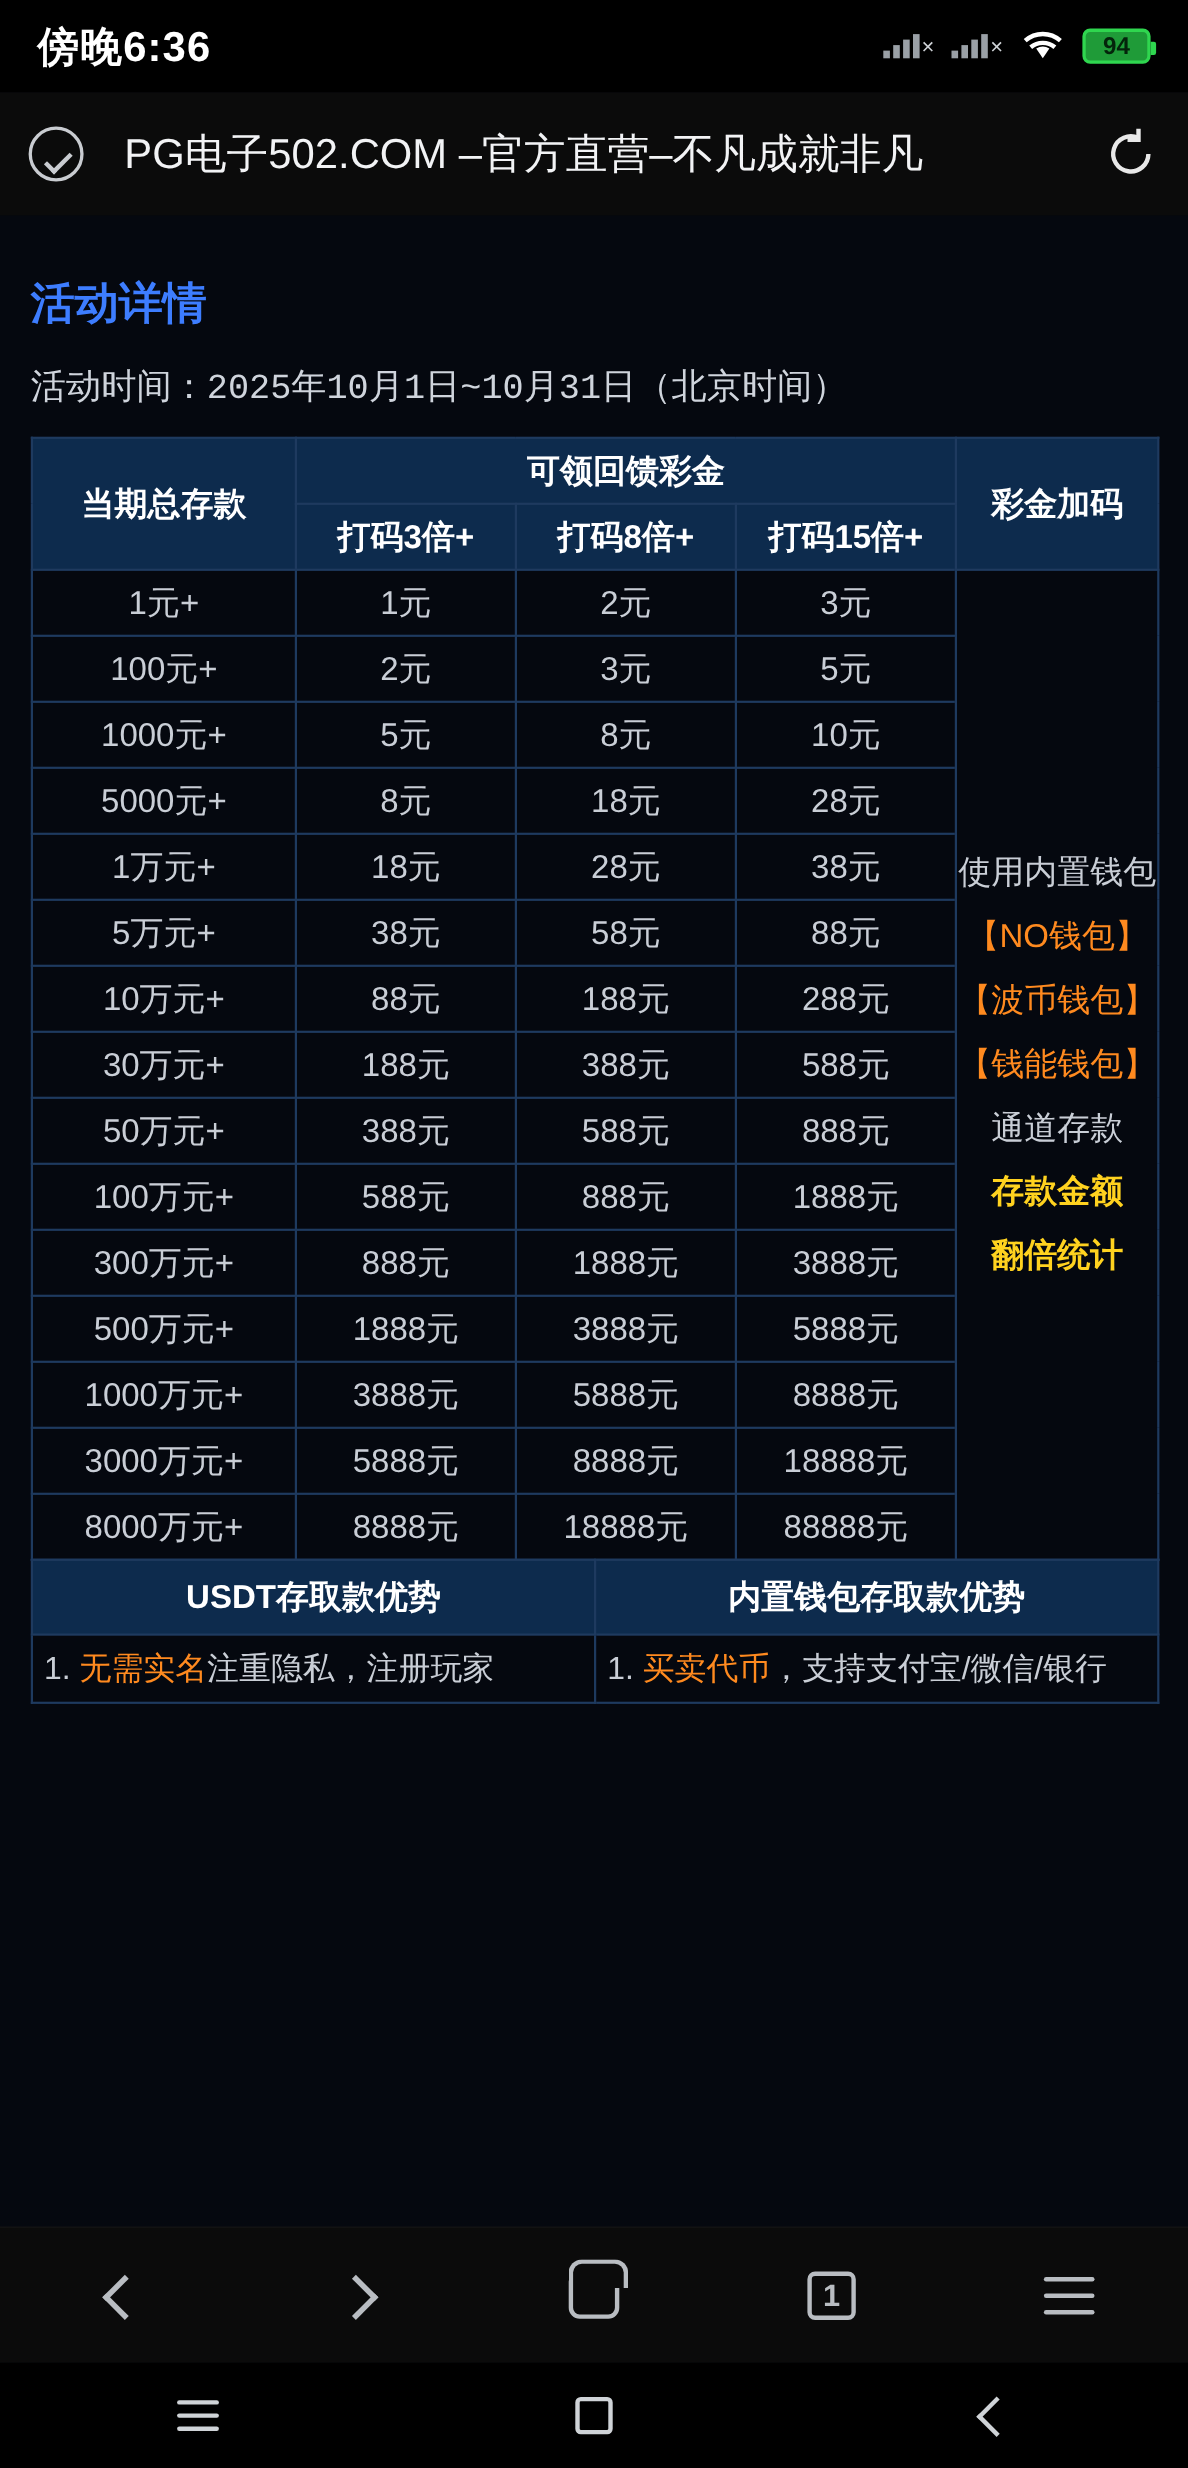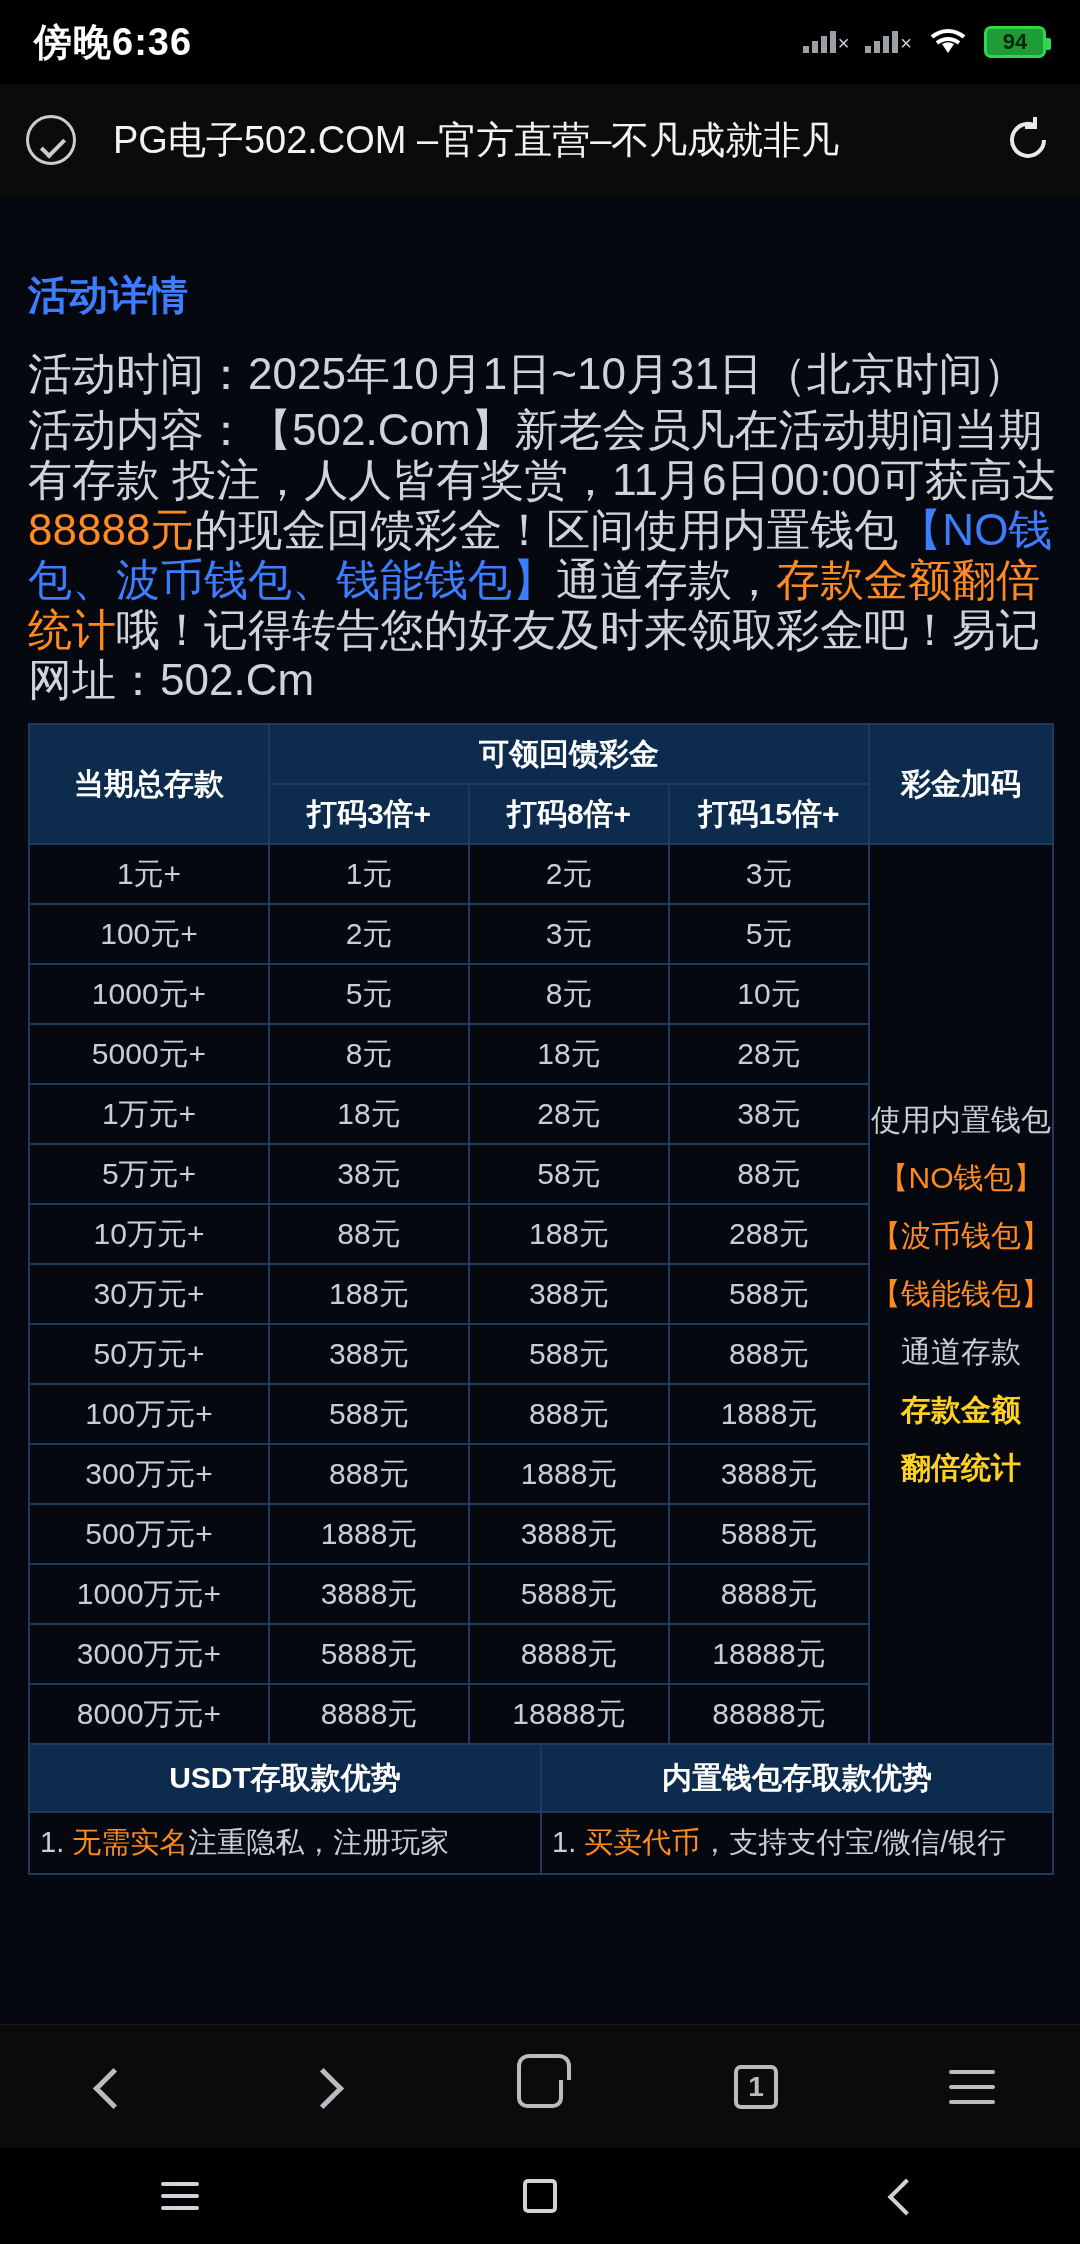--- a/index.html
+++ b/index.html
@@ -131,34 +131,34 @@
     letter-spacing: 1px;
   }
 
   
   .content {
     flex: 1;
     background: #05080f;
     padding: 52px 12px 0 28px;
     overflow: hidden;
     position: relative;
-    margin-top: 20px;
   }
   .section-title {
     color: #3d7dff;
     font-size: 40px;
     font-weight: bold;
     margin-bottom: 26px;
   }
   .para {
     color: #cfd4dc;
-    font-size: 44px;
+    font-size: 32px;
     line-height: 50px;
     margin-bottom: 6px;
     word-break: break-all;
+    font-family: Liberation Mono, monospace;
   }
   .para .amt { color:#ff8a1f; }
   .para .orange { color:#ff8a1f; }
   .para .blue { color:#3d7dff; }
 
   
   table.reward {
     width: 1024px;
     margin-top: 18px;
     border-collapse: collapse;
@@ -333,23 +333,20 @@
 
 
   <div class="content">
 
     <div class="section-title">活动详情</div>
 
     <div class="para">
       <span>活动时间：</span><span>2025年10月1日~10月31日（北京时间）</span>
     </div>
 
-    <div class="para">
-      <span>活动内容：</span><span>【502.Com】新老会员凡在活动期间当期有存款 投注，人人皆有奖赏，11月6日00:00可获高达</span><span class="amt">88888元</span><span>的现金回馈彩金！区间使用内置钱包</span><span class="blue">【NO钱包、波币钱包、钱能钱包】</span><span>通道存款，</span><span class="orange">存款金额翻倍统计</span><span>哦！记得转告您的好友及时来领取彩金吧！易记网址：502.Cm</span>
-    </div>
 
     <table class="reward">
       <colgroup>
         <col class="col1">
           <col class="col2">
           <col class="col3">
           <col class="col4">
           <col class="col5">
       </colgroup>
       <thead>

